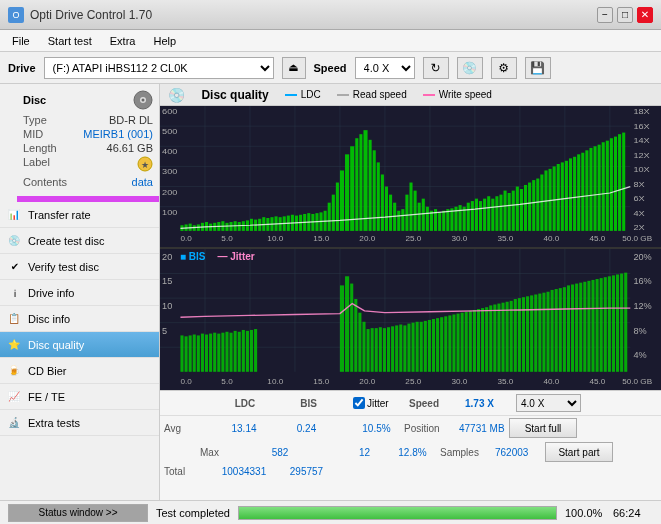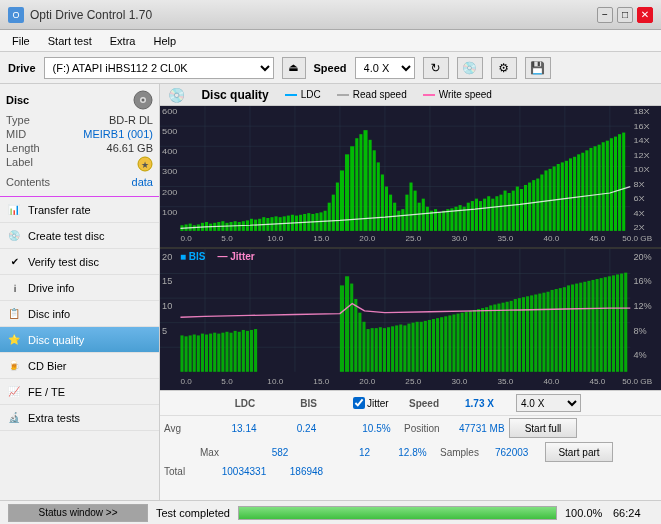--- a/index.html
+++ b/index.html
@@ -120,21 +120,22 @@
     
     .sidebar {
       width: 160px;
       background: #f0f0f0;
       border-right: 1px solid #ccc;
       display: flex;
       flex-direction: column;
     }
     .disc-info-panel {
       padding: 6px;
-      border-bottom: 1px solid #d946ef;
+      border-bottom: 6px solid #d946ef;
+      margin-left: 17px;
     }
     .disc-info-header {
       display: flex;
       align-items: center;
       justify-content: space-between;
       margin-bottom: 4px;
     }
     .disc-info-header span { font-weight: bold; font-size: 11px; }
     .disc-icon {
       width: 20px; height: 20px;
@@ -745,21 +746,21 @@
           <span></span>
           <span style="font-size:10px; color:#0066cc; text-align:center;">12.8%</span>
           <span style="font-size:10px; color:#555;">Samples</span>
           <span style="font-size:10px; color:#0066cc;">762003</span>
           <button class="start-part-btn">Start part</button>
         </div>
 
         <div style="display:grid; grid-template-columns: 45px 70px 55px 15px 55px; padding: 2px 4px; align-items:center;">
           <span style="font-size:10px; color:#555;">Total</span>
           <span style="font-size:10px; color:#0066cc; text-align:center;">10034331</span>
-          <span style="font-size:10px; color:#0066cc; text-align:center;">186948</span>
+          <span style="font-size:10px; color:#0066cc; text-align:center;">295757</span>
         </div>
       </div>
     </div>
 
   </div>
 </div>
 
 <div class="status-bar">
   <button class="status-window-btn">Status window &gt;&gt;</button>
   <span style="font-size:11px;">Test completed</span>

